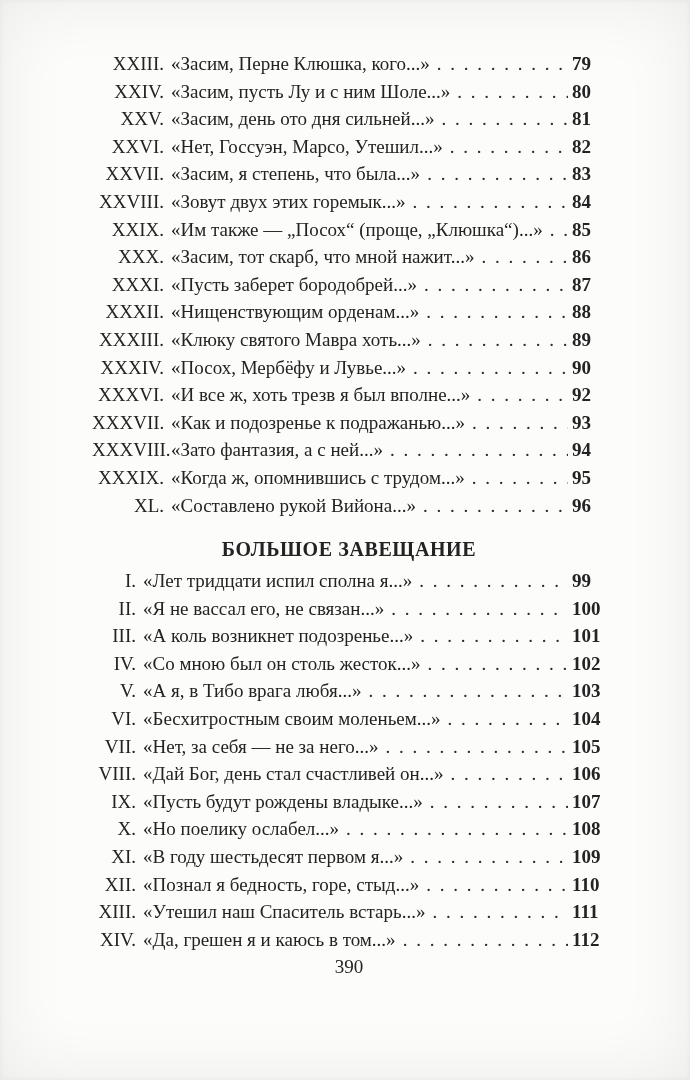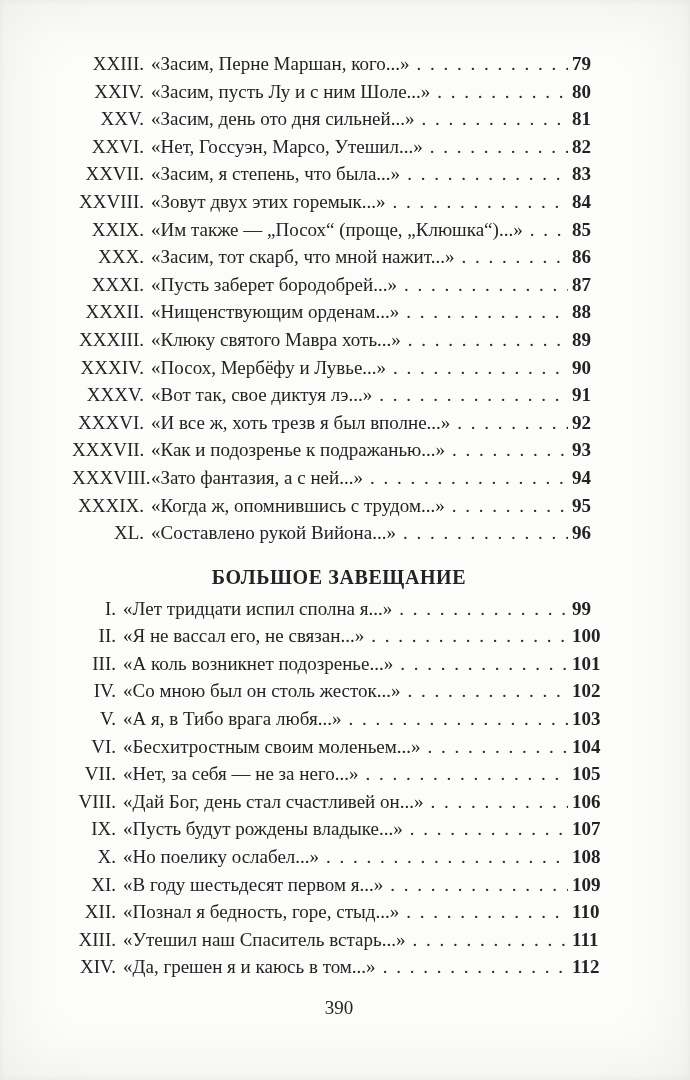--- a/index.html
+++ b/index.html
@@ -3,21 +3,21 @@
 <meta charset="utf-8">
 <style>
   html, body { margin: 0; padding: 0; }
   body { background: #e9e9e7; }
   .page {
     position: relative;
     width: 690px;
     height: 1080px;
     box-sizing: border-box;
     margin: 0 auto;
-    padding: 53px 84px 0 72px;
+    padding: 53px 84px 0 92px;
     background: #fcfcfb;
     color: #232323;
     font-family: "Liberation Serif", "DejaVu Serif", serif;
     font-size: 19px;
     box-shadow: inset 0 0 70px rgba(0,0,0,0.07), inset 0 0 6px rgba(0,0,0,0.05);
     overflow: hidden;
   }
   .toc-section { display: block; }
   .entry {
     display: flex;
@@ -53,33 +53,32 @@
   .heading {
     text-align: center;
     font-size: 20px;
     font-weight: bold;
     letter-spacing: 0.6px;
     line-height: 28px;
     margin: 13px 0 7px 0;
   }
   .folio {
     text-align: center;
-    margin-top: 13px;
     font-size: 19px;
   }
 </style>
 </head>
 <body>
 
 <main class="page">
 
   <section class="toc-section sec1">
       <div class="entry">
         <span class="num">XXIII.</span>
-        <span class="title">«Засим, Перне Маршан, кого...»</span>
+        <span class="title">«Засим, Перне Клюшка, кого...»</span>
         <span class="dots"></span>
         <span class="pg">79</span>
       </div>
       <div class="entry">
         <span class="num">XXIV.</span>
         <span class="title">«Засим, пусть Лу и с ним Шоле...»</span>
         <span class="dots"></span>
         <span class="pg">80</span>
       </div>
       <div class="entry">
@@ -136,26 +135,20 @@
         <span class="dots"></span>
         <span class="pg">89</span>
       </div>
       <div class="entry">
         <span class="num">XXXIV.</span>
         <span class="title">«Посох, Мербёфу и Лувье...»</span>
         <span class="dots"></span>
         <span class="pg">90</span>
       </div>
       <div class="entry">
-        <span class="num">XXXV.</span>
-        <span class="title">«Вот так, свое диктуя лэ...»</span>
-        <span class="dots"></span>
-        <span class="pg">91</span>
-      </div>
-      <div class="entry">
         <span class="num">XXXVI.</span>
         <span class="title">«И все ж, хоть трезв я был вполне...»</span>
         <span class="dots"></span>
         <span class="pg">92</span>
       </div>
       <div class="entry">
         <span class="num">XXXVII.</span>
         <span class="title">«Как и подозренье к подражанью...»</span>
         <span class="dots"></span>
         <span class="pg">93</span>

